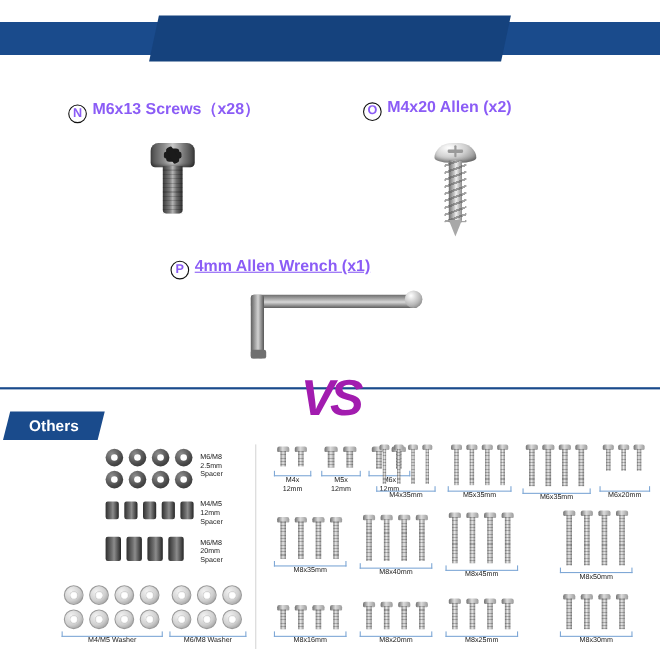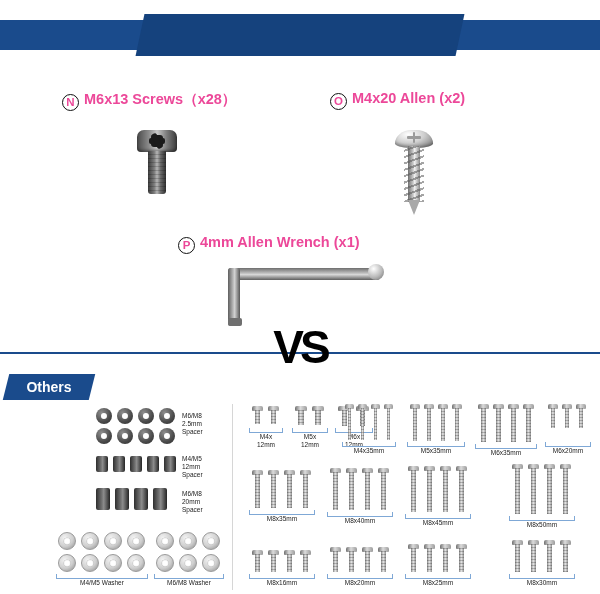--- a/index.html
+++ b/index.html
@@ -58,40 +58,40 @@
     position: absolute;
     top: 62px;
     left: 0;
     width: 600px;
     height: 272px;
   }
   .part-label {
     position: absolute;
     font-size: 14.5px;
     font-weight: bold;
-    color: #ec4899;
+    color: #8b5cf6;
     white-space: nowrap;
   }
   .letter-circle {
     display: inline-block;
     width: 17px;
     height: 17px;
     border: 1.4px solid #111;
     border-radius: 50%;
     text-align: center;
     line-height: 15px;
     font-size: 11.5px;
     font-weight: bold;
     margin-right: 5px;
     vertical-align: -2px;
   }
 
   .lbl-n { top: 28px; left: 62px; }
   .lbl-o { top: 28px; left: 330px; }
-  .lbl-p { top: 172px; left: 178px; }
+  .lbl-p { top: 172px; left: 155px; text-decoration: underline; }
 
   
   .screw-n { position: absolute; top: 68px; left: 137px; width: 40px; height: 64px; }
   .screw-n .head {
     position: absolute; top: 0; left: 0; width: 40px; height: 22px;
     border-radius: 7px 7px 4px 4px;
     background: linear-gradient(to right, #4a4a4a, #8c8c8c 30%, #c9c9c9 50%, #7a7a7a 75%, #3b3b3b);
     box-shadow: inset 0 -2px 3px rgba(0,0,0,.4);
   }
   .screw-n .torx {
@@ -164,23 +164,23 @@
 
   
   .divider-line {
     position: absolute; top: 352px; left: 0; width: 600px; height: 1.5px;
     background: #1a4b8c;
   }
   .vs {
     position: absolute; top: 318px; left: 262px; width: 76px; height: 58px;
   }
   .vs-text {
-    position: absolute; top: 0; left: 0; width: 76px; height: 58px;
-    font-size: 46px; font-weight: bold; 
-    color: #000000; line-height: 58px; text-align: center;
+    position: absolute; top: 14px; left: 0; width: 76px; height: 58px;
+    font-size: 46px; font-weight: bold; font-style: italic;
+    color: #a21caf; line-height: 58px; text-align: center;
     letter-spacing: -4px;
   }
 
   
   .others-tag {
     position: absolute; top: 374px; left: 6px; width: 86px; height: 16px;
   }
   .others-tag .plate {
     position: absolute; top: 0; left: 0; width: 86px; height: 26px;
     background: #1a4b8c; transform: skewX(-14deg);

